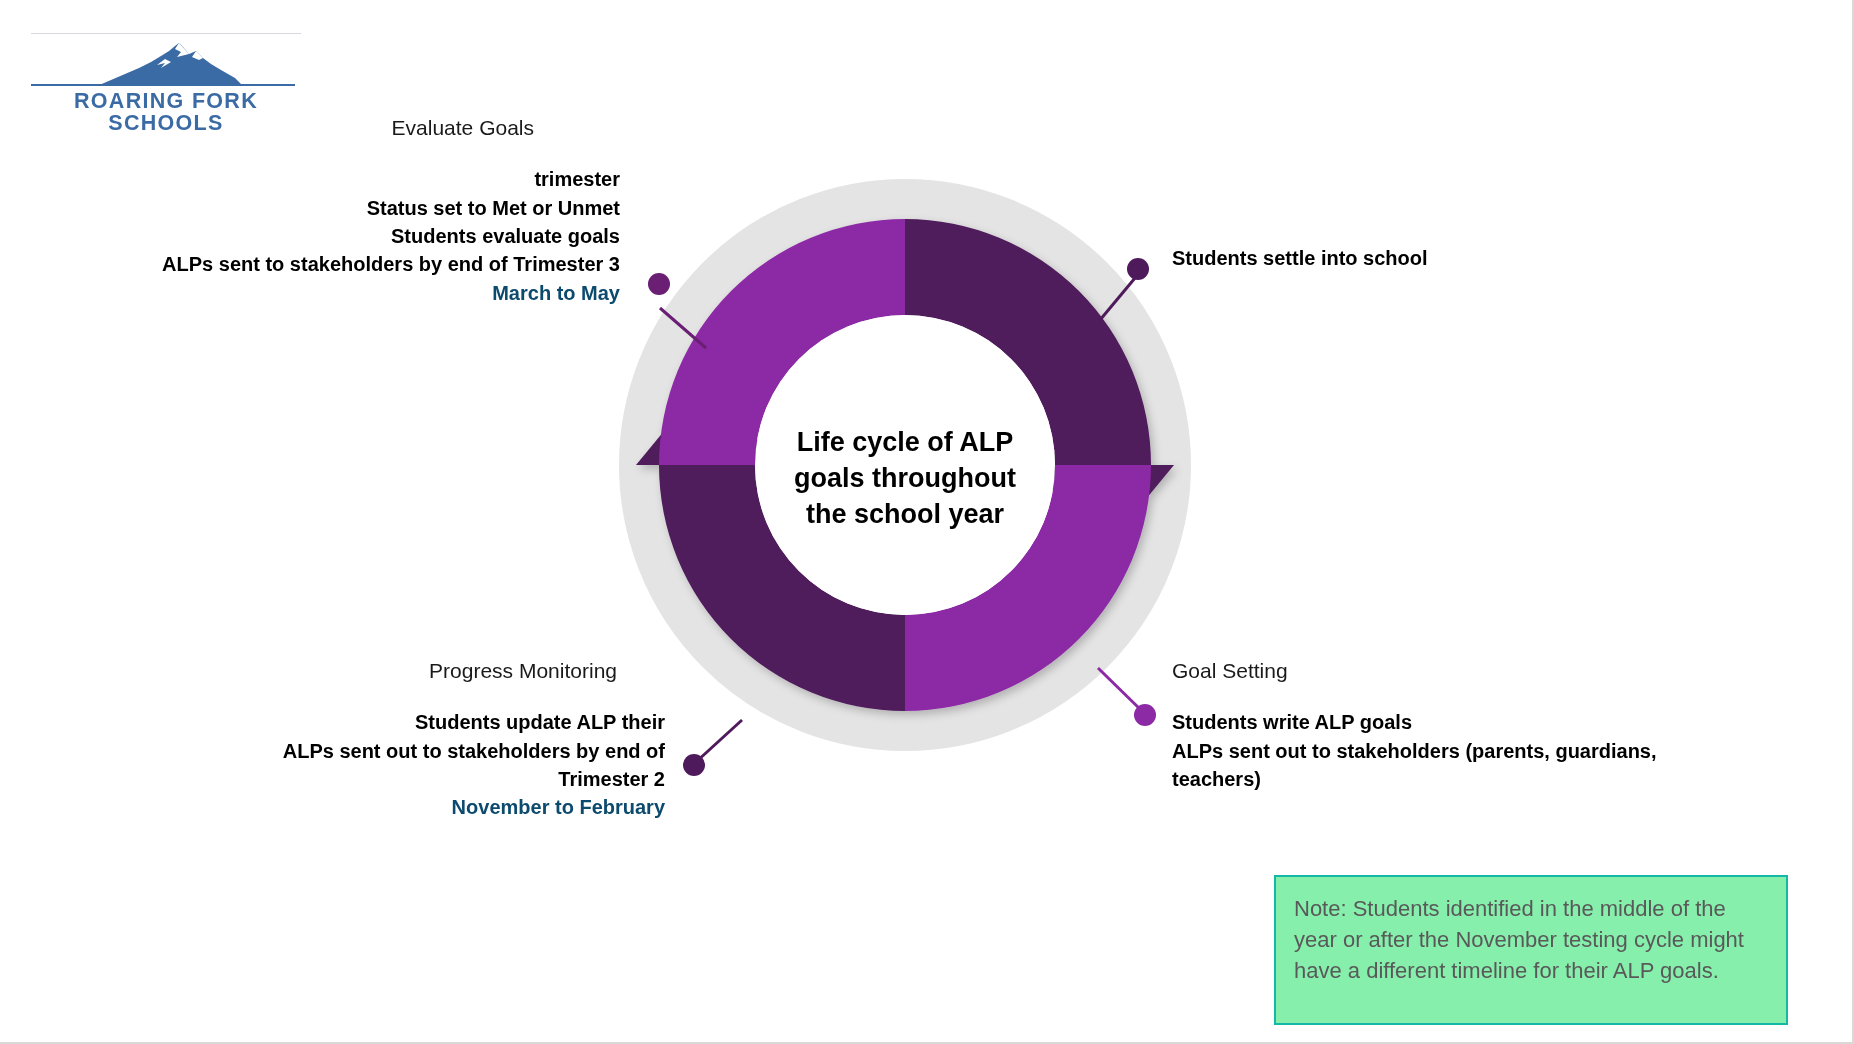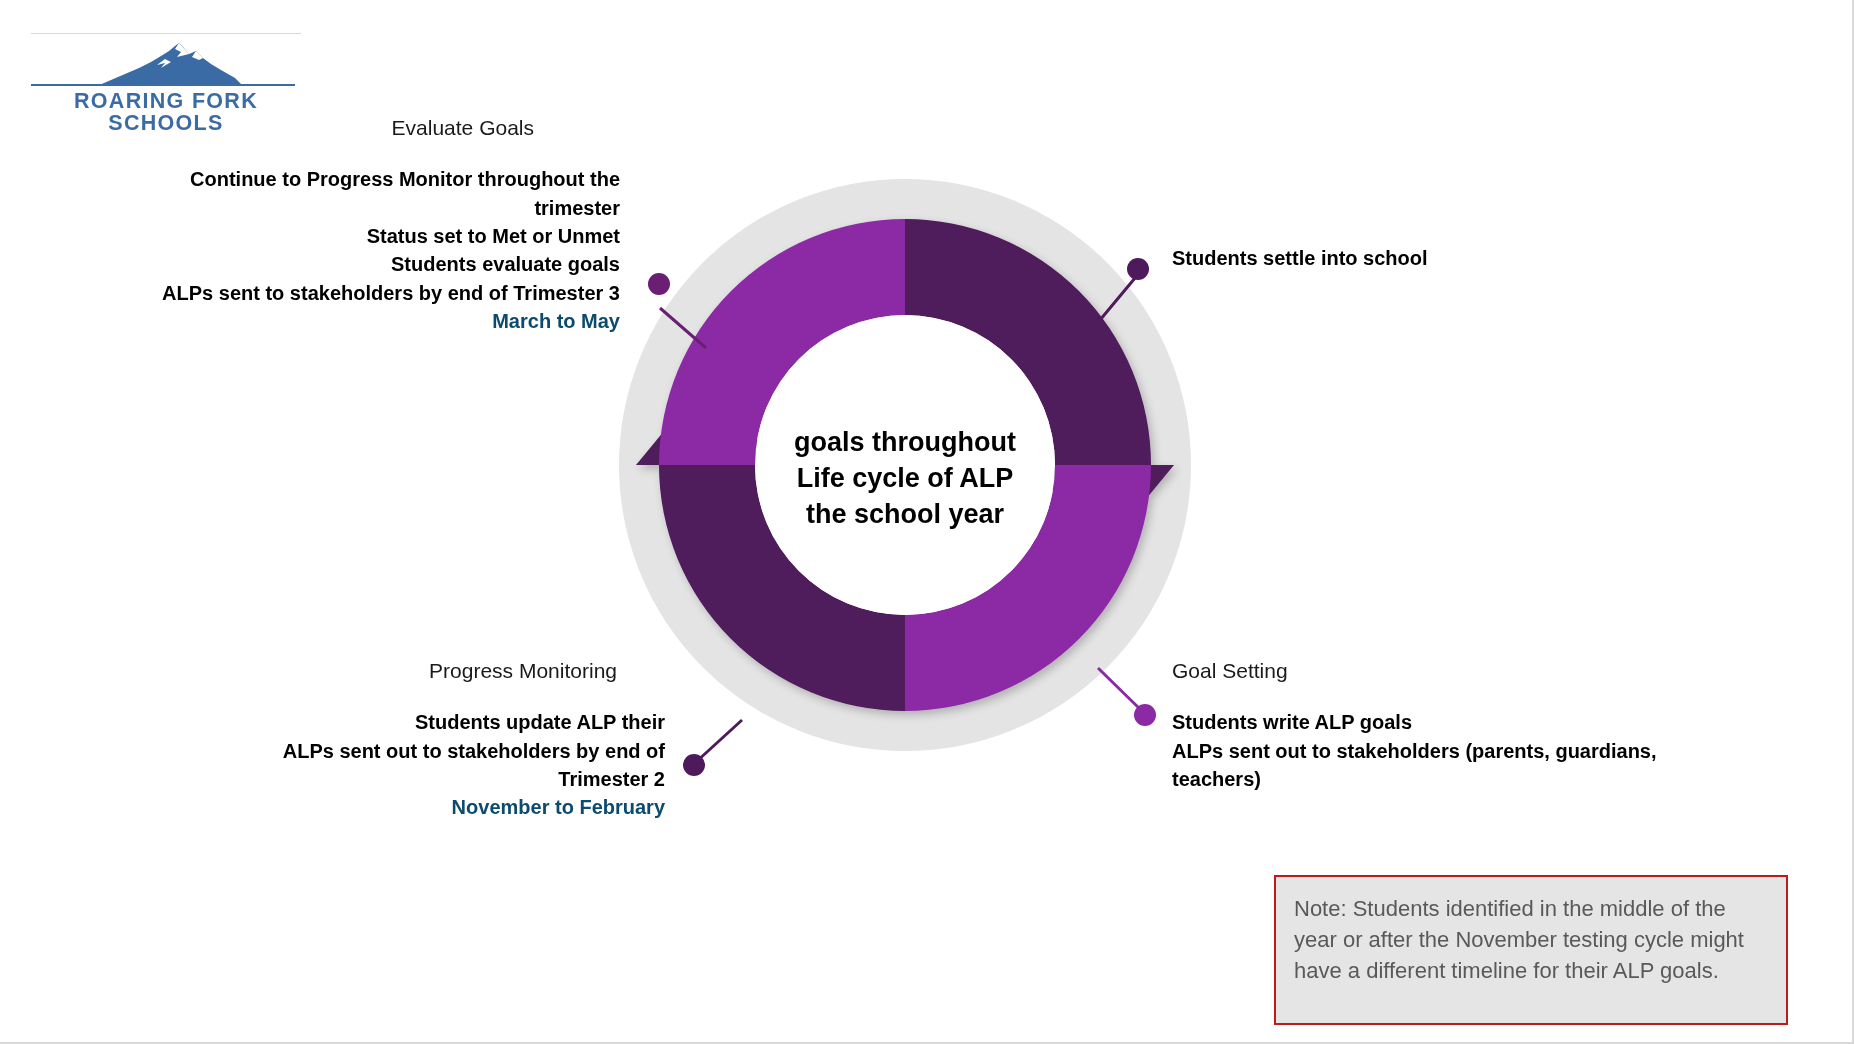--- a/index.html
+++ b/index.html
@@ -49,21 +49,21 @@
   #callout-goal{left:1172px;top:658px;width:600px;text-align:left;}
   #callout-progress{left:180px;top:658px;width:485px;text-align:right;}
   #callout-progress .c-title{padding-right:48px;}
 
   
   .leader{position:absolute;overflow:visible;}
 
   
   .note{
     position:absolute;left:1274px;top:875px;width:514px;height:150px;
-    border:2px solid #b91c1c;background:#e5e5e5;box-sizing:border-box;
+    border:2px solid #14b8a6;background:#86efac;box-sizing:border-box;
     padding:16px 18px 0 18px;
   }
   .note p{
     margin:0;font-size:22px;line-height:1.42;color:#595959;font-weight:400;
   }
 </style>
 </head>
 <body>
 
 <div class="slide">
@@ -111,22 +111,22 @@
         <path d="M 44 290 A 246 246 0 0 1 290 44 L 290 140 A 150 150 0 0 0 140 290 Z" fill="#8c2aa6"></path>
 
         <path d="M 290 361 L 290 219 L 376 290 Z" fill="#8c2aa6"></path>
       </g>
 
       <circle cx="290" cy="290" r="150" fill="#ffffff"></circle>
     </svg>
   </div>
 
   <div class="center-text">
+    <div>Life cycle of ALP</div>
     <div>goals throughout</div>
-    <div>Life cycle of ALP</div>
     <div>the school year</div>
   </div>
 
   <svg class="leader" style="left:0;top:0;width:1854px;height:1044px;">
 
     <g>
       <line x1="660" y1="308" x2="706" y2="348" stroke="#6a1f74" stroke-width="3"></line>
       <circle cx="659" cy="284" r="11" fill="#6a1f74"></circle>
     </g>
 
@@ -142,21 +142,20 @@
 
     <g>
       <line x1="696" y1="762" x2="742" y2="720" stroke="#4f1a5c" stroke-width="3"></line>
       <circle cx="694" cy="765" r="11" fill="#4f1a5c"></circle>
     </g>
   </svg>
 
   <div class="callout" id="callout-evaluate">
     <div class="c-title">Evaluate Goals</div>
     <div class="c-body">
-      <div>Continue to Progress Monitor throughout the</div>
       <div>trimester</div>
       <div>Status set to Met or Unmet</div>
       <div>Students evaluate goals</div>
       <div>ALPs sent to stakeholders by end of Trimester 3</div>
       <div class="c-date">March to May</div>
     </div>
   </div>
 
   <div class="callout" id="callout-beginning">
     <div class="c-body">

